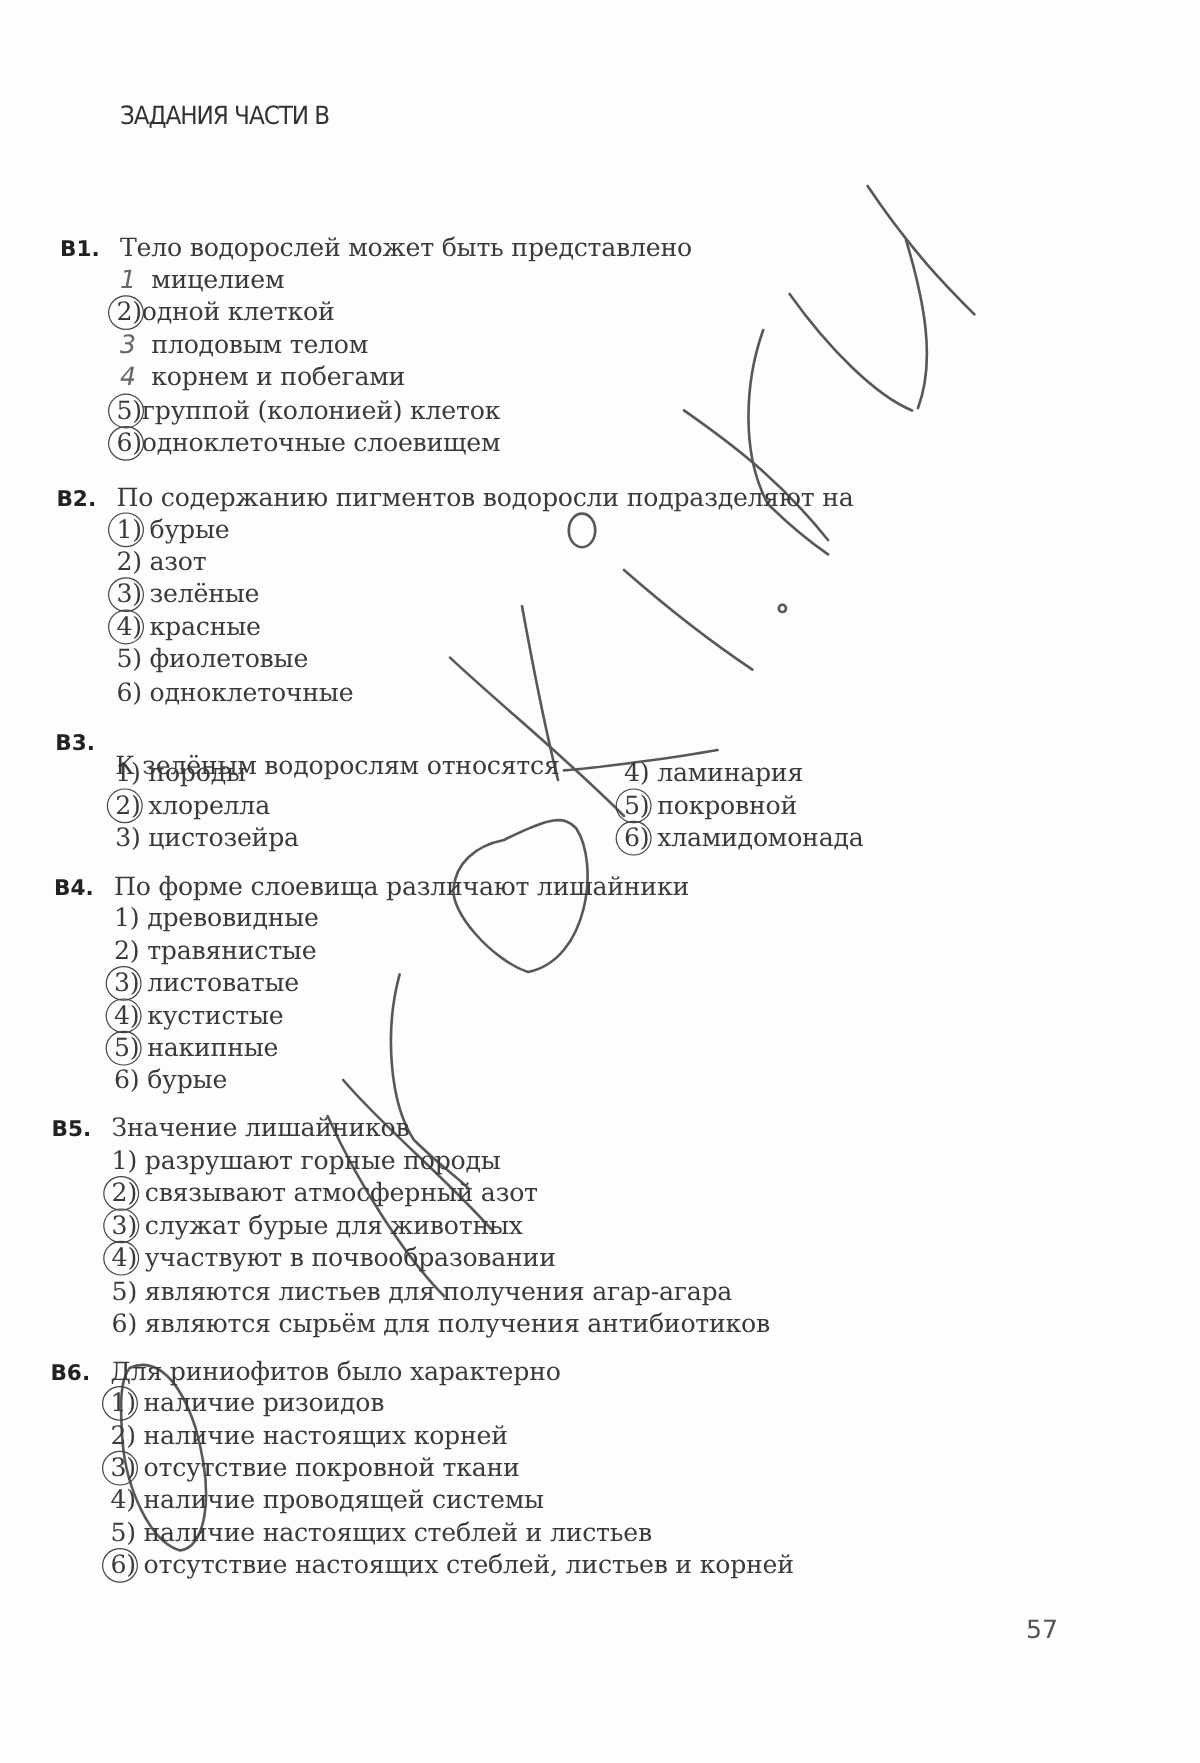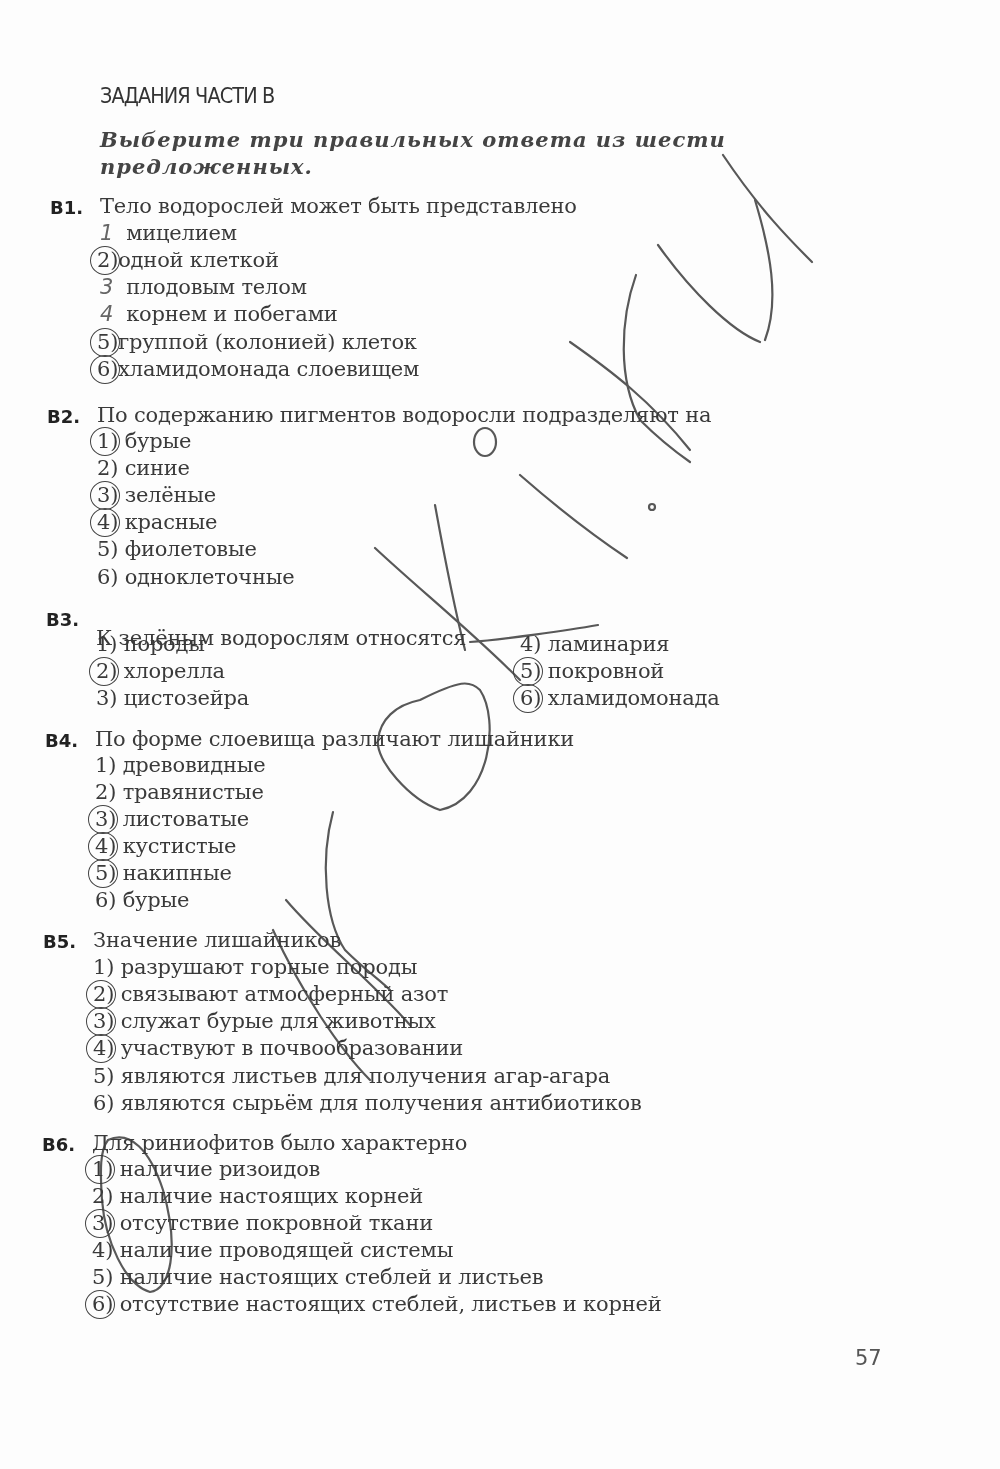--- a/index.html
+++ b/index.html
@@ -34,38 +34,37 @@
     font-family:"DejaVu Sans", "Liberation Sans", sans-serif; font-size:21px; color:#555;text-align:right;
   }
   svg.scribble { position:absolute; left:0; top:0; width:1000px; height:1469px; pointer-events:none; }
 </style>
 </head>
 <body>
 
 <div class="page">
 
   <div class="section-title">ЗАДАНИЯ ЧАСТИ В</div>
-  <div class="instruction">Выберите три правильных ответа из шести предложенных.</div>
 
   <div>
     <div class="task-num" style="left:50px;top:197px;">B1.</div>
     <div class="task-q" style="left:100px;top:194px;">Тело водорослей может быть представлено</div>
     <div class="opt" style="left:100px;top:221px;"><span class="num" style="font-family:'DejaVu Sans',sans-serif;font-style:italic;color:#666">1</span><span>&nbsp;&nbsp;</span><span>мицелием</span></div>
     <div class="opt" style="left:97px;top:248px;"><span class="num circled">2</span><span>)</span><span>одной клеткой</span></div>
     <div class="opt" style="left:100px;top:275px;"><span class="num" style="font-family:'DejaVu Sans',sans-serif;font-style:italic;color:#666">3</span><span>&nbsp;&nbsp;</span><span>плодовым телом</span></div>
     <div class="opt" style="left:100px;top:302px;"><span class="num" style="font-family:'DejaVu Sans',sans-serif;font-style:italic;color:#666">4</span><span>&nbsp;&nbsp;</span><span>корнем и побегами</span></div>
     <div class="opt" style="left:97px;top:330px;"><span class="num circled">5</span><span>)</span><span>группой (колонией) клеток</span></div>
-    <div class="opt" style="left:97px;top:357px;"><span class="num circled">6</span><span>)</span><span>хламидомонада слоевищем</span></div>
+    <div class="opt" style="left:97px;top:357px;"><span class="num circled">6</span><span>)</span><span>одноклеточные слоевищем</span></div>
   </div>
 
   <div>
     <div class="task-num" style="left:47px;top:406px;">B2.</div>
     <div class="task-q" style="left:97px;top:403px;">По содержанию пигментов водоросли подразделяют на</div>
     <div class="opt" style="left:97px;top:429px;"><span class="num circled">1</span><span>) </span><span>бурые</span></div>
-    <div class="opt" style="left:97px;top:456px;"><span class="num">2</span><span>) </span><span>синие</span></div>
+    <div class="opt" style="left:97px;top:456px;"><span class="num">2</span><span>) </span><span>азот</span></div>
     <div class="opt" style="left:97px;top:483px;"><span class="num circled">3</span><span>) </span><span>зелёные</span></div>
     <div class="opt" style="left:97px;top:510px;"><span class="num circled">4</span><span>) </span><span>красные</span></div>
     <div class="opt" style="left:97px;top:537px;"><span class="num">5</span><span>) </span><span>фиолетовые</span></div>
     <div class="opt" style="left:97px;top:565px;"><span class="num">6</span><span>) </span><span>одноклеточные</span></div>
   </div>
 
   <div>
     <div class="task-num" style="left:46px;top:609px;">B3.</div>
     <div class="task-q" style="left:96px;top:606px;margin-top:20px;">К зелёным водорослям относятся</div>
     <div class="opt" style="left:96px;top:632px;"><span class="num">1</span><span>) </span><span>породы</span></div>

